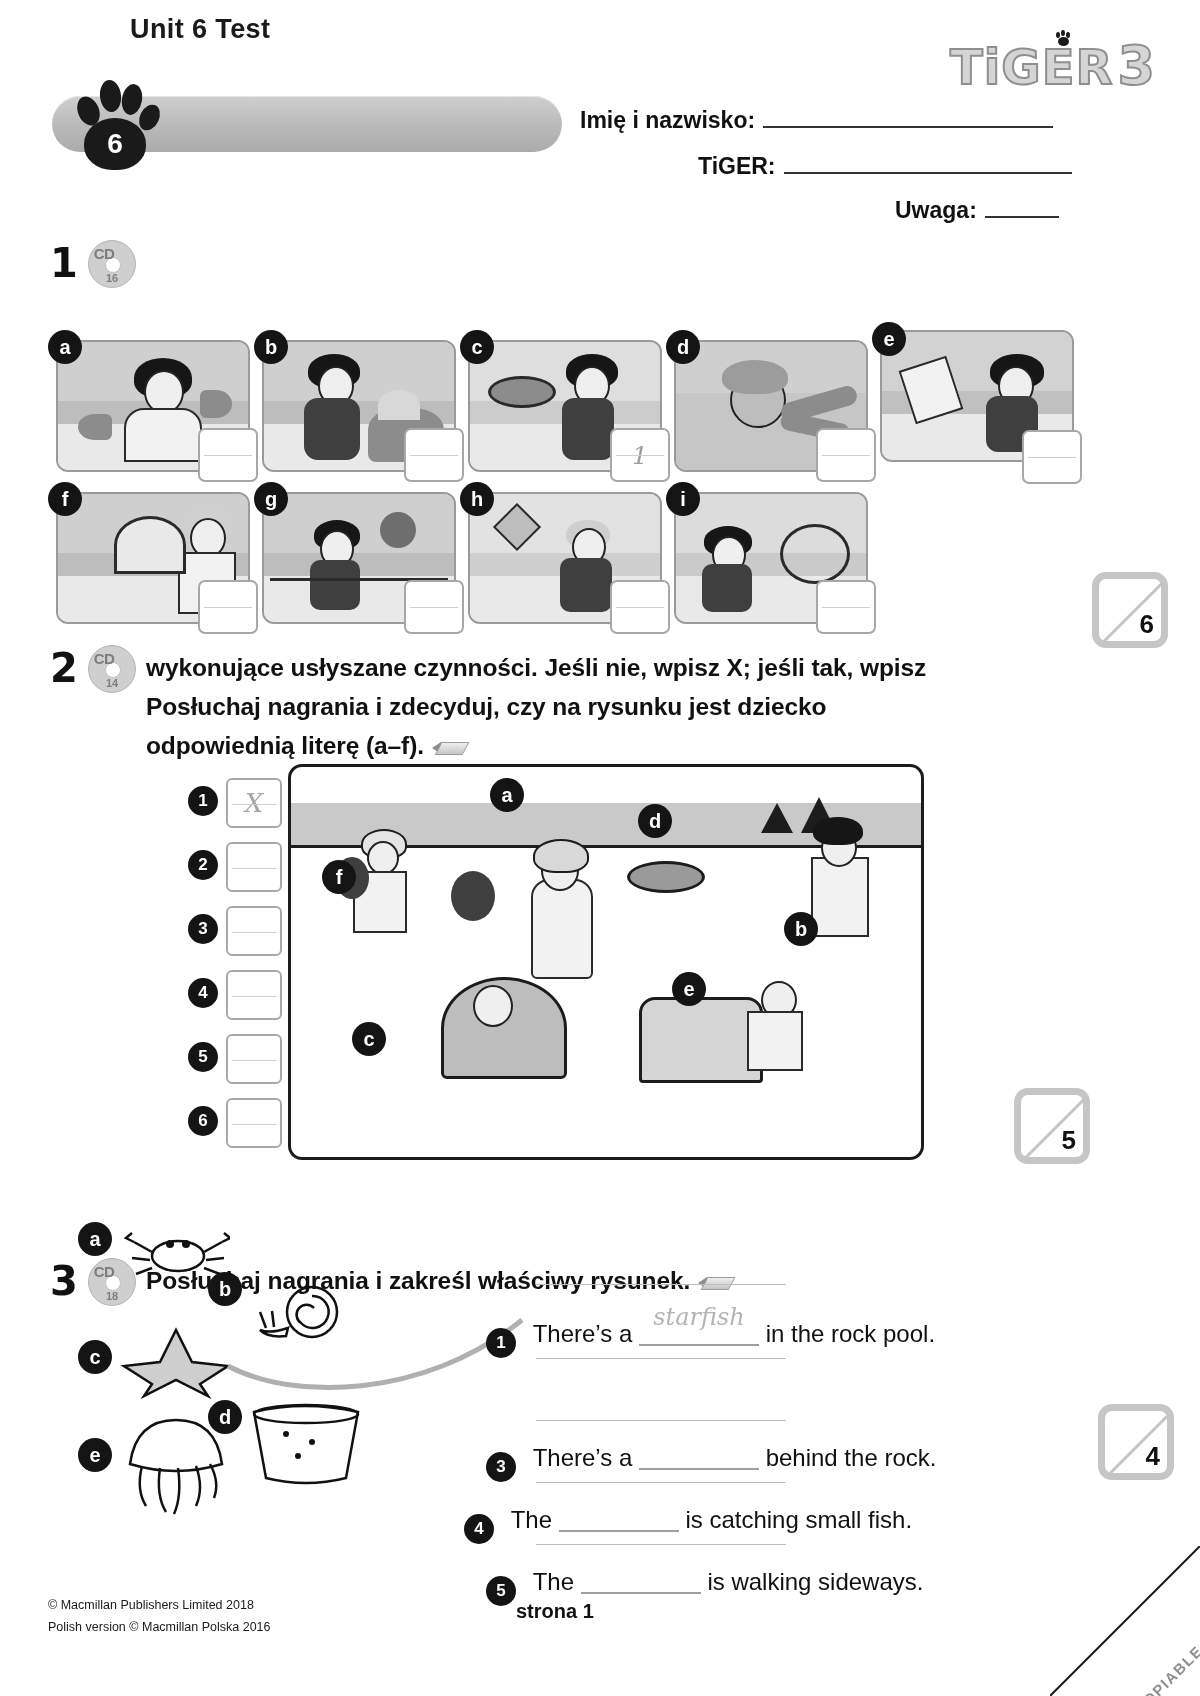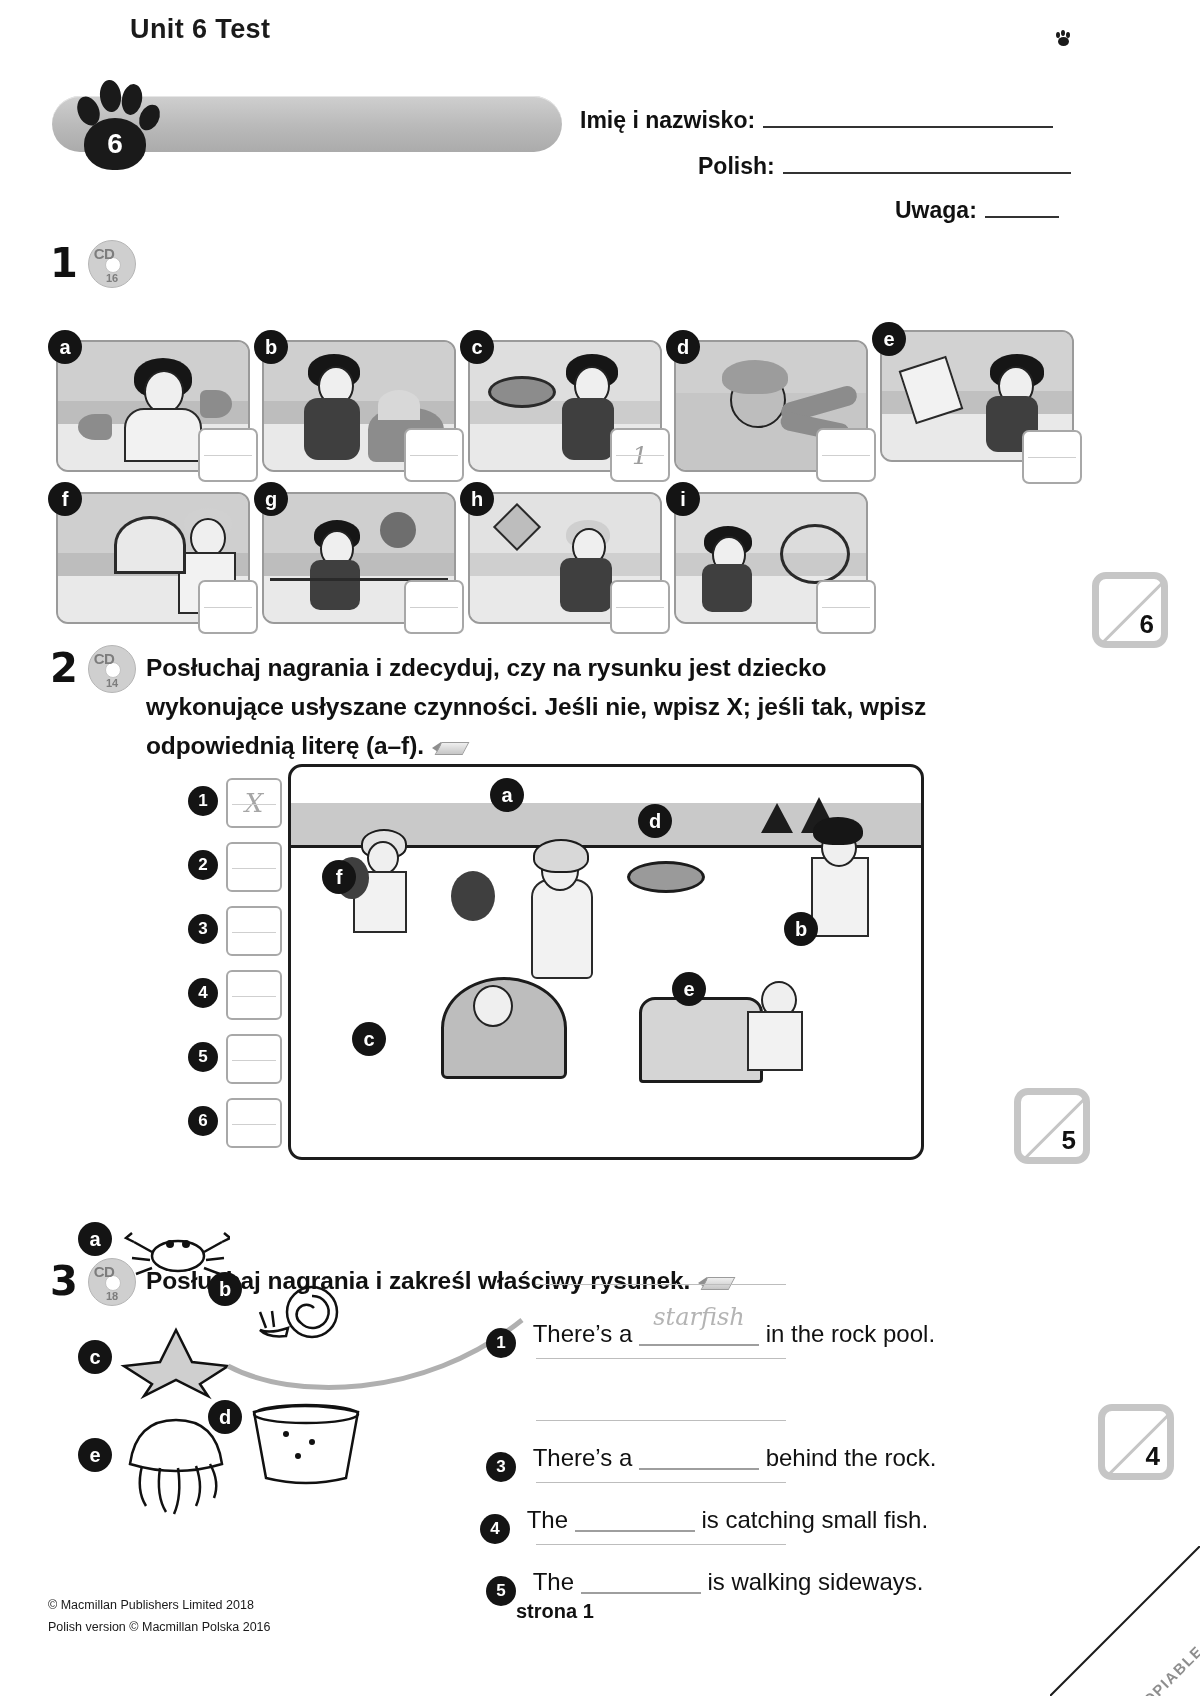--- a/index.html
+++ b/index.html
@@ -196,33 +196,36 @@
 
   <div class="paw">
     <div class="pad t1"></div>
       <div class="pad t2"></div>
       <div class="pad t3"></div>
       <div class="pad t4"></div>
     <div class="pad main"></div>
     <div class="paw-num">6</div>
   </div>
 
+  <div class="tiger-logo">
+    <span>TiGER</span><span class="t3">3</span>
+  </div>
   <div class="tiger-paw-dot">
     <div class="p a1"></div>
       <div class="p a2"></div>
       <div class="p a3"></div>
       <div class="p b"></div>
   </div>
 
   <div class="field" style="left:580px;top:104px;">
     <span class="field-lbl">Imię i nazwisko:</span>
     <span class="field-line" style="width:290px;"></span>
   </div>
   <div class="field" style="left:698px;top:150px;">
-    <span class="field-lbl">Polish:</span>
+    <span class="field-lbl">TiGER:</span>
     <span class="field-line" style="width:288px;"></span>
   </div>
   <div class="field" style="left:895px;top:194px;">
     <span class="field-lbl">Uwaga:</span>
     <span class="field-line" style="width:74px;"></span>
   </div>
 
   <div class="ex-num" style="left:50px;top:240px;">1</div>
   <div class="cd" style="left:88px;top:240px;">
     <span class="cd-t">CD</span>
@@ -363,22 +366,22 @@
     <span class="slash"></span>
     <span class="sval">6</span>
   </div>
 
   <div class="ex-num" style="left:50px;top:645px;">2</div>
   <div class="cd" style="left:88px;top:645px;">
     <span class="cd-t">CD</span>
     <span class="cd-n">14</span>
   </div>
   <div class="ex-txt" style="left:146px;top:648px;width:900px;">
+    <div>wykonujące usłyszane czynności. Jeśli nie, wpisz X; jeśli tak, wpisz</div>
     <div>Posłuchaj nagrania i zdecyduj, czy na rysunku jest dziecko</div>
-    <div>wykonujące usłyszane czynności. Jeśli nie, wpisz X; jeśli tak, wpisz</div>
     <div><span>odpowiednią literę (a–f).</span><span class="pencil"><span class="tip"></span><span class="body"></span></span></div>
   </div>
 
   <div class="num-badge" style="left:188px;top:786px;">1</div>
   <div class="ans2" style="left:226px;top:778px;">
     <span class="v">X</span>
     </div>
 
   <div class="num-badge" style="left:188px;top:850px;">2</div>
   <div class="ans2" style="left:226px;top:842px;">
@@ -517,21 +520,21 @@
   <div class="guide" style="left:536px;top:1420px;width:250px;"></div>
 
   <div class="sent" style="left:486px;top:1444px;">
     <span class="num-badge" style="position:relative;display:inline-flex;left:0;top:6px;">3</span>
     <span style="margin-left:10px;">There’s a</span>
     <span class="blank"><span class="hw"></span></span>
     <span>behind the rock.</span>
   </div>
   <div class="guide" style="left:536px;top:1482px;width:250px;"></div>
 
-  <div class="sent" style="left:480px;top:1506px;">
+  <div class="sent" style="left:464px;top:1506px;">
     <span class="num-badge" style="position:relative;display:inline-flex;left:0;top:6px;">4</span>
     <span style="margin-left:10px;">The</span>
     <span class="blank"><span class="hw"></span></span>
     <span>is catching small fish.</span>
   </div>
   <div class="guide" style="left:536px;top:1544px;width:250px;"></div>
 
   <div class="sent" style="left:486px;top:1568px;">
     <span class="num-badge" style="position:relative;display:inline-flex;left:0;top:6px;">5</span>
     <span style="margin-left:10px;">The</span>

